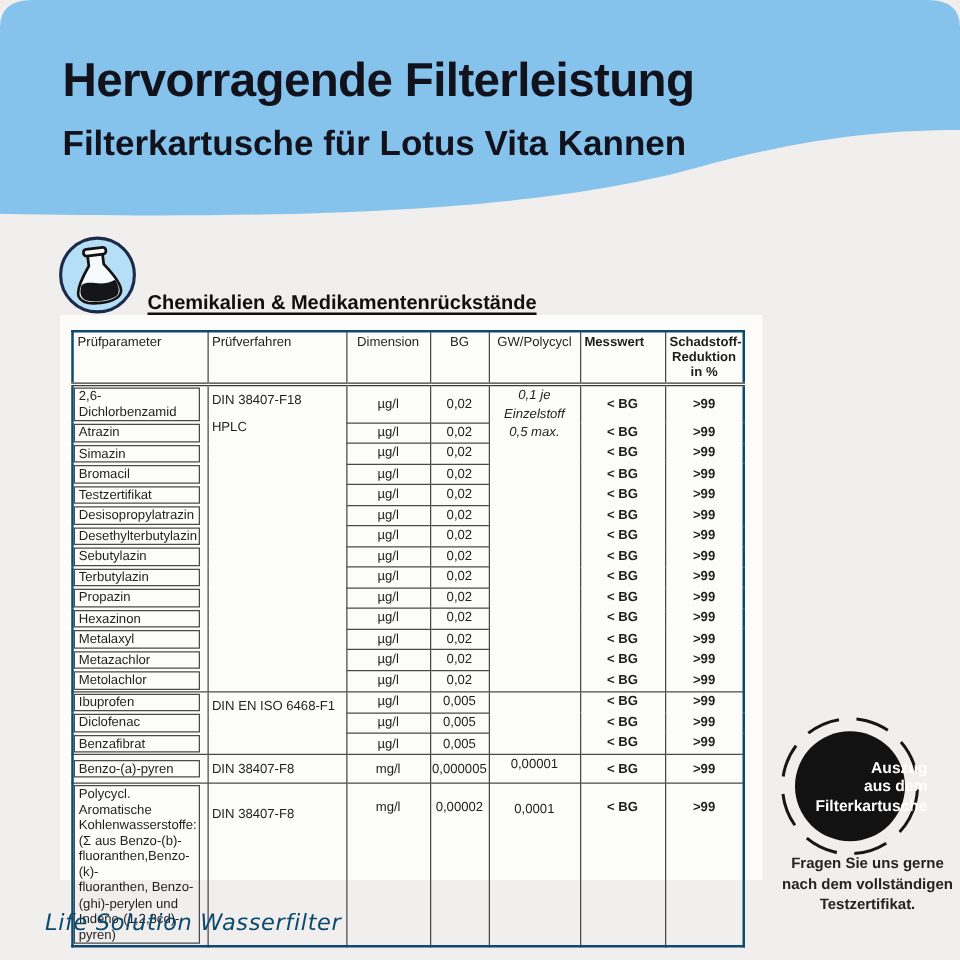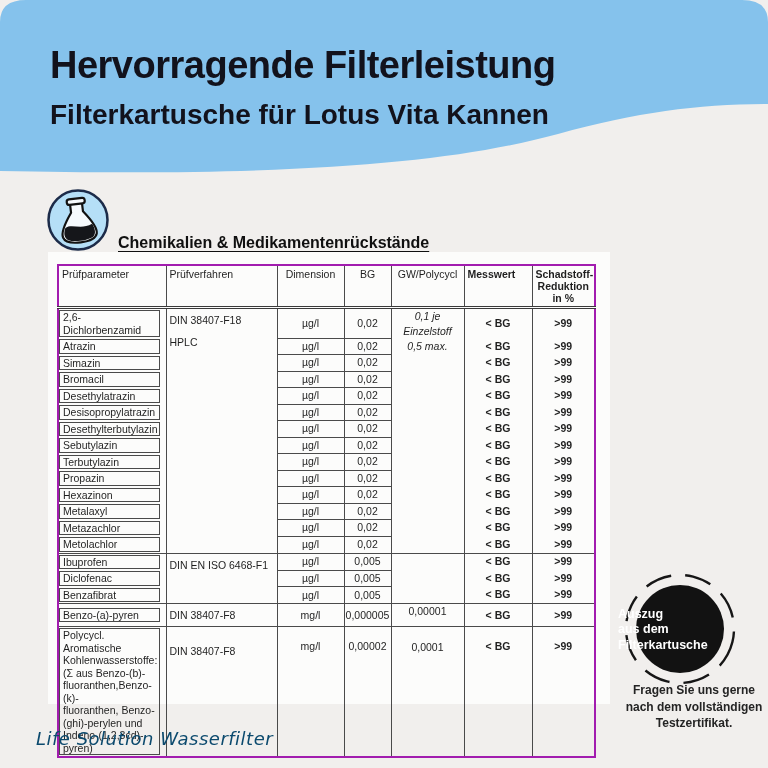--- a/index.html
+++ b/index.html
@@ -20,21 +20,21 @@
 
   
   .chem-icon{position:absolute;left:46px;top:188px;width:64px;height:64px;}
   .chem-heading{position:absolute;left:118px;top:206px;font-size:16px;font-weight:bold;
     color:#101010;text-decoration:underline;text-underline-offset:3px;
     text-decoration-thickness:2px;margin-top:28px;}
 
   
   .scan{position:absolute;left:48px;top:252px;width:562px;height:452px;background:var(--scan-bg);}
   table{border-collapse:collapse;table-layout:fixed;width:537px;margin:12px 0 0 9px;
-    font-size:10.5px;color:#1f1f1f;border:2px solid #a21caf;}
+    font-size:10.5px;color:#1f1f1f;border:2px solid #0c4a6e;}
   th{border:1px solid var(--line);border-bottom:3px double #3a3a3a;font-size:10.5px;
     font-weight:normal;vertical-align:top;padding:2px 3px;white-space:pre-line;line-height:12px;}
   td{border:1px solid var(--line);height:15px;line-height:13px;overflow:hidden;}
   tbody tr{height:15px;}
   .b{font-weight:bold;}
   .it{font-style:italic;}
   .al{text-align:left;} .ac{}
   .ht{border-top-style:hidden;}
   .c-param{padding:0;}
   .c-param .box{border:1px solid var(--line);margin:1px 6px 1px 0;min-height:12px;
@@ -42,21 +42,21 @@
   .c-verf{padding:0 3px;vertical-align:top;white-space:pre-line;line-height:22px;}
   .c-gw{vertical-align:top;text-align:center;white-space:pre-line;line-height:15px;margin-left:16px;}
   .c-dim,.c-bg,.c-mess,.c-red{text-align:center;}
   .top-pad{vertical-align:top;padding-top:13px;}
   .footnote{margin:4px 0 0 38px;font-size:11px;color:#222;}
 
   
   .badge-wrap{position:absolute;left:618px;top:568px;width:124px;height:124px;}
   .badge-wrap svg{position:absolute;left:0;top:0;}
   .badge-text{position:absolute;left:0;top:0;width:124px;height:124px;display:flex;
-    flex-direction:column;align-items:flex-start;justify-content:center;gap:0;}
+    flex-direction:column;align-items:flex-end;justify-content:center;gap:0;}
   .badge-text span{color:#ffffff;font-weight:bold;font-size:12.5px;line-height:15.5px;}
 
   .note{position:absolute;left:608px;top:682px;width:172px;text-align:center;}
   .note span{display:block;font-size:12px;font-weight:bold;color:#242424;line-height:16.5px;}
 
   .brand{position:absolute;left:36px;top:728px;font-size:18px;font-style:italic;
     color:#0c4a6e;letter-spacing:0.5px;font-family:"DejaVu Sans",sans-serif;}
 </style>
 </head>
 <body>
@@ -142,21 +142,21 @@
             <td class="c-param ht">
               <div class="box">Bromacil</div>
             </td>
             <td class="c-dim">µg/l</td>
             <td class="c-bg">0,02</td>
             <td class="c-mess b ht">&lt; BG</td>
             <td class="c-red b ht">&gt;99</td>
           </tr>
           <tr>
             <td class="c-param ht">
-              <div class="box">Desethylatrazin</div>
+              <div class="box">Testzertifikat</div>
             </td>
             <td class="c-dim">µg/l</td>
             <td class="c-bg">0,02</td>
             <td class="c-mess b ht">&lt; BG</td>
             <td class="c-red b ht">&gt;99</td>
           </tr>
           <tr>
             <td class="c-param ht">
               <div class="box">Desisopropylatrazin</div>
             </td>

